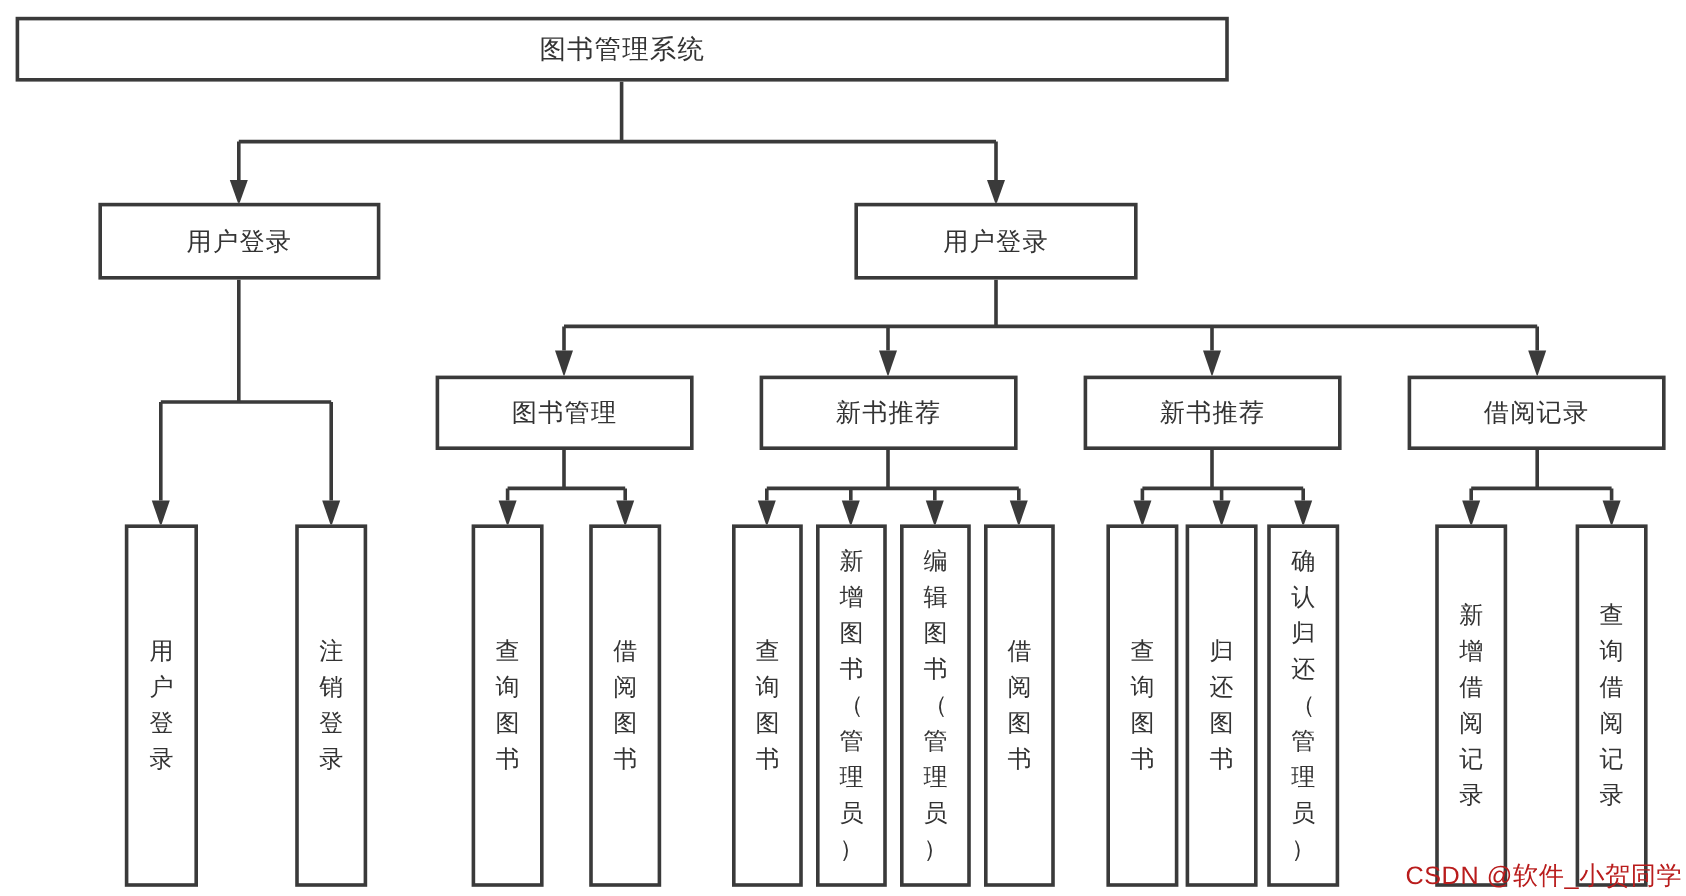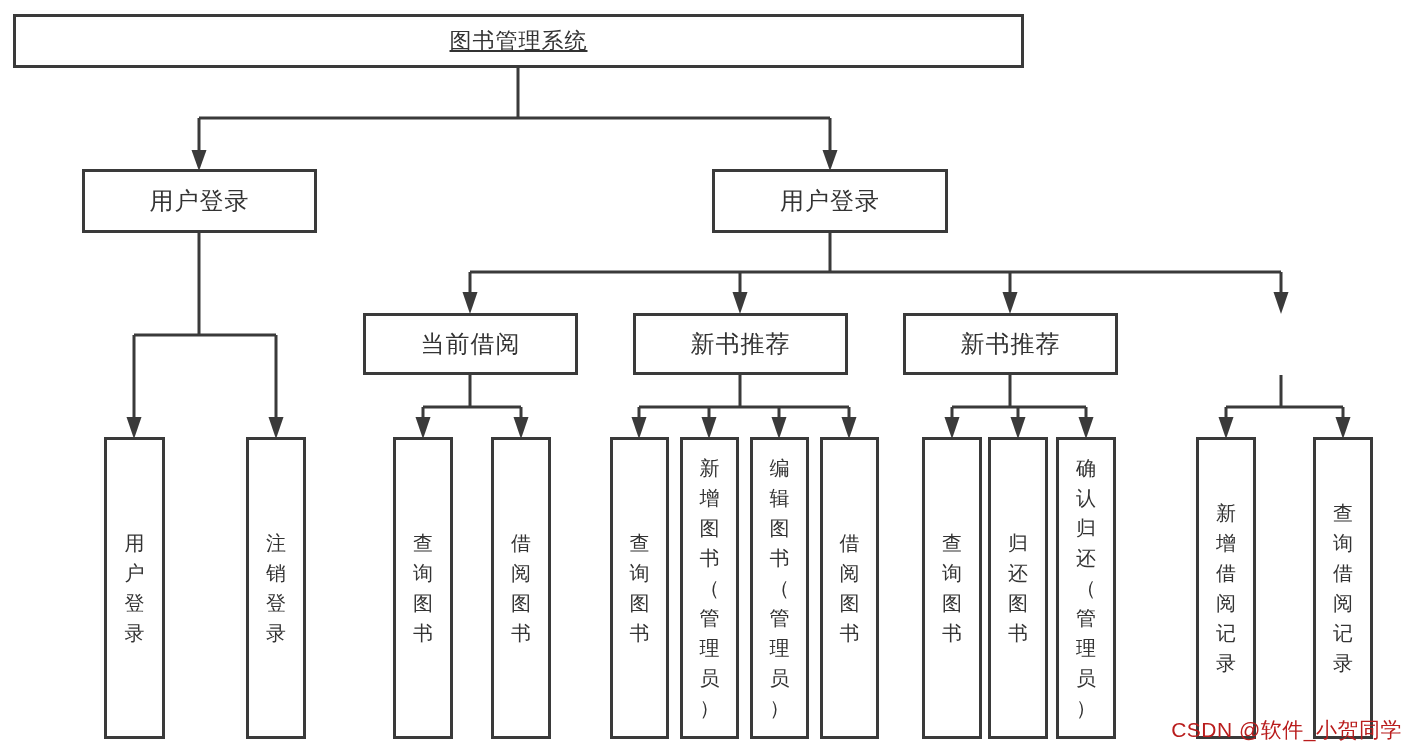--- a/index.html
+++ b/index.html
@@ -29,21 +29,21 @@
   .node {
     position: absolute;
     box-sizing: border-box;
     background: #ffffff;
     border: 3px solid #3a3a3a;
     display: flex;
     align-items: center;
     justify-content: center;
   }
   .node.root span { font-size: 22px; letter-spacing: 1px; }
-  .node.h2 span, .node.h3 span { font-size: 24px; letter-spacing: 1px; }
+  .node.h2 span, .node.h3 span { font-size: 21px; letter-spacing: 1px; }
   .node.v .vlabel {
     font-size: 20px;
     line-height: 1.5;
     white-space: pre-line;
     text-align: center;
   }
   .watermark {
     position: absolute;
     right: 3px;
     top: 716px;
@@ -101,39 +101,42 @@
       <polygon points="1078.5,417 1093.5,417 1086,439"></polygon>
     </g>
 
     <g>
       <path d="M1281,375 V407 M1226,407 H1343 M1226,407 V417 M1343,407 V417"></path>
       <polygon points="1218.5,417 1233.5,417 1226,439"></polygon>
       <polygon points="1335.5,417 1350.5,417 1343,439"></polygon>
     </g>
   </svg>
 
-  <div class="node root" style="left:13px; top:14px; width:1011px; height:54px;text-decoration:underline;">
+  <div class="node root" style="left:13px; top:14px; width:1011px; height:54px;">
     <span>图书管理系统</span>
   </div>
 
   <div class="node h2" style="left:82px; top:169px; width:235px; height:64px;">
     <span>用户登录</span>
   </div>
   <div class="node h2" style="left:712px; top:169px; width:236px; height:64px;">
     <span>用户登录</span>
   </div>
 
   <div class="node h3" style="left:363px; top:313px; width:215px; height:62px;">
-    <span>当前借阅</span>
+    <span>图书管理</span>
   </div>
   <div class="node h3" style="left:633px; top:313px; width:215px; height:62px;">
     <span>新书推荐</span>
   </div>
   <div class="node h3" style="left:903px; top:313px; width:215px; height:62px;">
     <span>新书推荐</span>
+  </div>
+  <div class="node h3" style="left:1173px; top:313px; width:215px; height:62px;">
+    <span>借阅记录</span>
   </div>
 
   <div class="node v" style="left:104px; top:437px; width:61px; height:302px;">
     <span class="vlabel">用
 户
 登
 录</span>
   </div>
   <div class="node v" style="left:246px; top:437px; width:60px; height:302px;">
     <span class="vlabel">注

